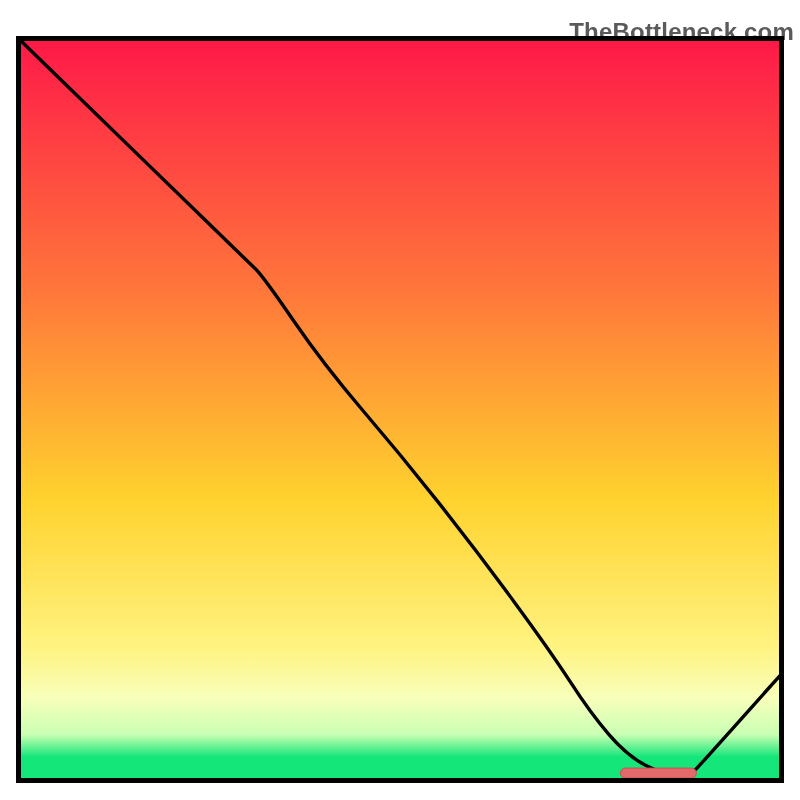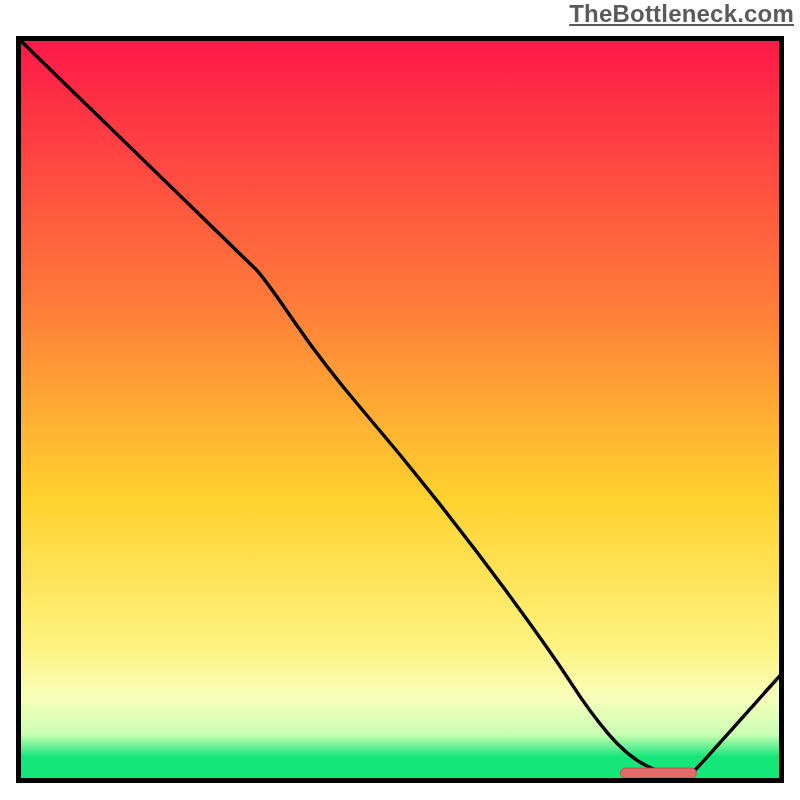--- a/index.html
+++ b/index.html
@@ -11,27 +11,26 @@
     background: #ffffff;
     font-family: Arial, Helvetica, sans-serif;
   }
   .wrap {
     position: relative;
     width: 800px;
     height: 800px;
   }
   .attribution {
     position: absolute;
-    top: 0;
+    top: 18px;
     right: 6px;
     font-size: 24px;
     font-weight: 600;
     color: #5a5a5a;
     letter-spacing: 0.2px;
-    text-decoration: underline;
   }
   .chart-box {
     position: absolute;
     left: 16px;
     top: 36px;
     width: 768px;   
     height: 747px;  
     box-sizing: border-box;
   }
   svg.chart {

